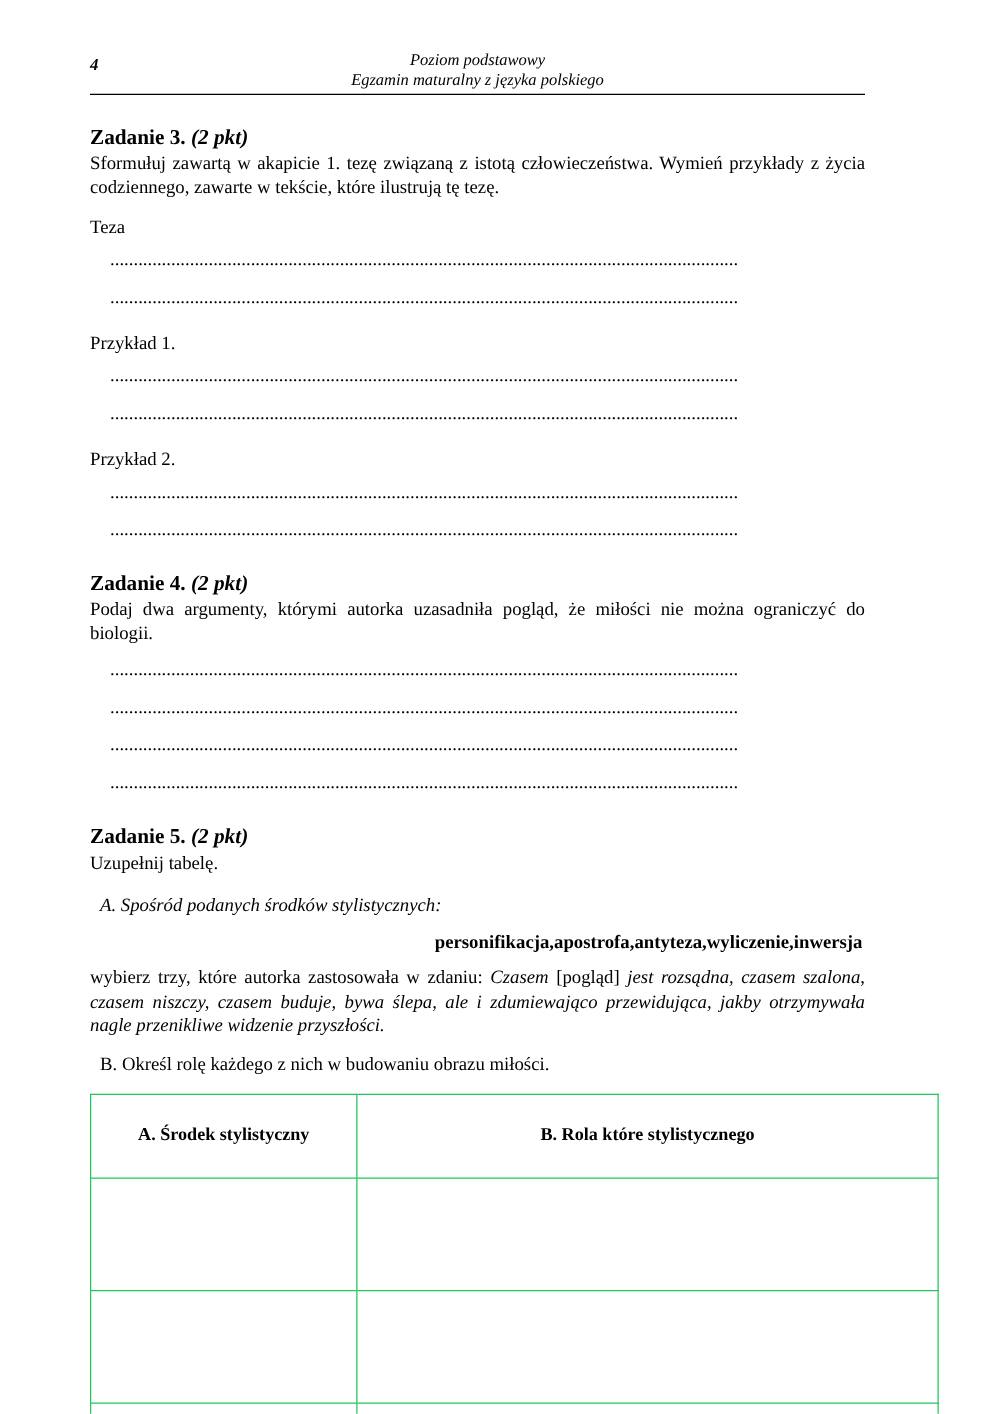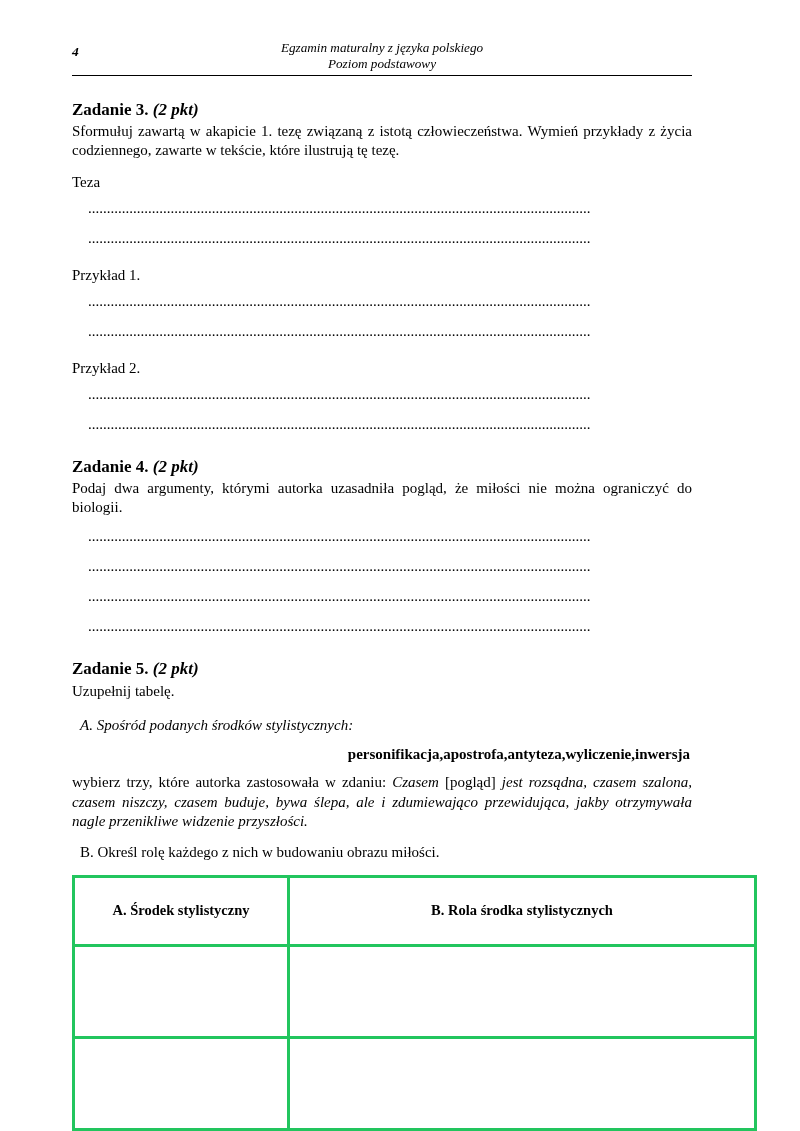--- a/index.html
+++ b/index.html
@@ -122,21 +122,21 @@
   }
   
   table.answer-table {
     border-collapse: collapse;
     margin-top: 14px;
     width: 612px;
     table-layout: fixed;
   }
   table.answer-table th,
   table.answer-table td {
-    border: 3px solid #22c55e;
+    border: 1px solid #22c55e;
     padding: 16px;
   }
   table.answer-table th {
     font-weight: bold;
     font-size: 14.5px;
     height: 34px;
     text-align: center;
     vertical-align: middle;
   }
   table.answer-table td {
@@ -147,22 +147,22 @@
 </style>
 </head>
 <body>
 
 <div class="page">
   <div class="content">
 
     <div class="header">
       <div class="header-pageno">4</div>
       <div class="header-center">
+        <div>Poziom podstawowy</div>
         <div>Egzamin maturalny z języka polskiego</div>
-        <div>Poziom podstawowy</div>
       </div>
       <hr class="header-rule">
     </div>
 
     <div class="task-title">
       <span>Zadanie 3.</span>
       <span class="pkt">(2 pkt)</span>
     </div>
     <p class="task-text">Sformułuj zawartą w akapicie 1. tezę związaną z istotą człowieczeństwa. Wymień przykłady z życia codziennego, zawarte w tekście, które ilustrują tę tezę.</p>
 
@@ -210,21 +210,21 @@
       <span>[pogląd]</span>
       <i>jest rozsądna, czasem szalona, czasem niszczy, czasem buduje, bywa ślepa, ale i zdumiewająco przewidująca, jakby otrzymywała nagle przenikliwe widzenie przyszłości.</i>
     </div>
 
     <div class="t5-b">B.  Określ rolę każdego z nich w budowaniu obrazu miłości.</div>
 
     <table class="answer-table">
       <thead>
         <tr>
           <th class="col-a">A. Środek stylistyczny</th>
-          <th class="col-b">B. Rola środka stylistycznych</th>
+          <th class="col-b">B. Rola które stylistycznego</th>
         </tr>
       </thead>
       <tbody>
         <tr>
           <td class="col-a"></td>
           <td class="col-b"></td>
         </tr>
         <tr>
           <td class="col-a"></td>
           <td class="col-b"></td>

